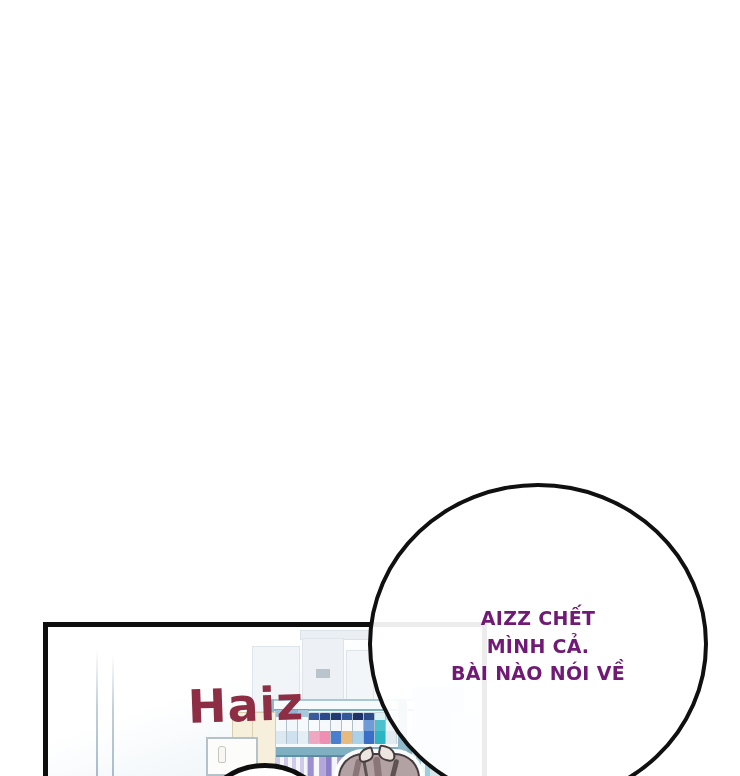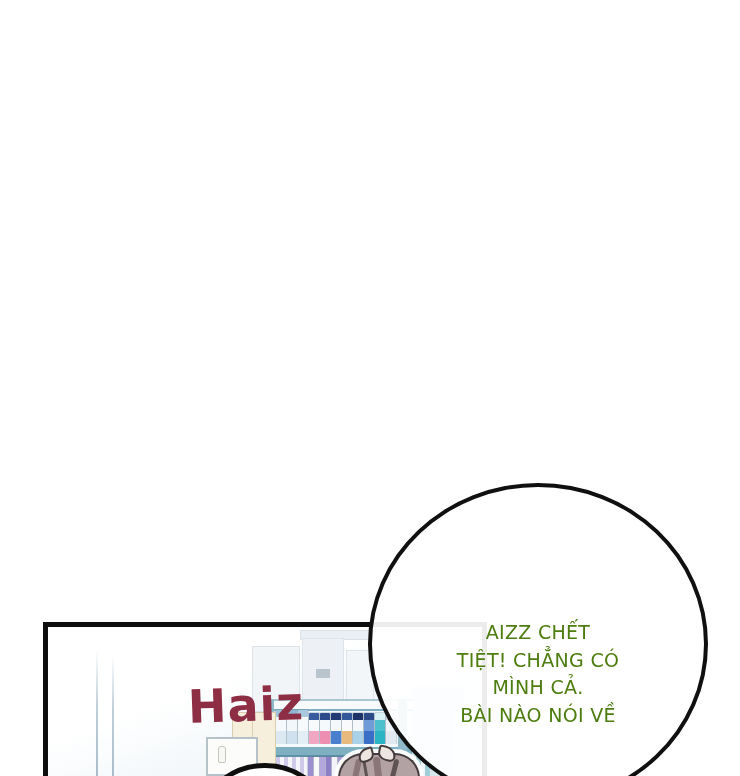--- a/index.html
+++ b/index.html
@@ -44,22 +44,22 @@
 
   
   .panel-border{position:absolute;left:43px;top:622px;width:444px;height:154px;
                 border:5px solid #0e0e0e;border-bottom:none;z-index:5;pointer-events:none;}
 
   
   .lower-bubble-arc{position:absolute;left:193px;top:763px;width:144px;height:144px;border-radius:50%;
                     border:5px solid #0e0e0e;background:#ffffff;z-index:6;}
   .speech-bubble{position:absolute;left:368px;top:483px;width:340px;height:322px;border-radius:50%;
                  border:4.5px solid #101010;background:rgba(255,255,255,.92);z-index:7;}
-  .bubble-text{position:absolute;left:28px;right:28px;top:132px;text-align:center;
-               font-weight:400;font-size:19px;line-height:27.5px;letter-spacing:.3px;color:#4d7c0f;}
+  .bubble-text{position:absolute;left:28px;right:28px;top:118px;text-align:center;
+               font-weight:700;font-size:19px;line-height:27.5px;letter-spacing:.3px;color:#701a75;}
   .bubble-line{white-space:nowrap;}
 </style>
 </head>
 <body>
 
 <div id="page">
 
   <div class="panel-art">
 
     <div class="wall-line" style="left:48px;top:22px;"></div>
@@ -154,19 +154,18 @@
 
   <div class="sfx">Haiz</div>
 
   <div class="panel-border"></div>
 
   <div class="lower-bubble-arc"></div>
 
   <div class="speech-bubble">
     <div class="bubble-text">
       <div class="bubble-line">AIZZ CHẾT</div>
-      <div class="bubble-line">TIỆT! CHẲNG CÓ</div>
       <div class="bubble-line">MÌNH CẢ.</div>
       <div class="bubble-line">BÀI NÀO NÓI VỀ</div>
     </div>
   </div>
 
 </div>
 
 </body></html>

